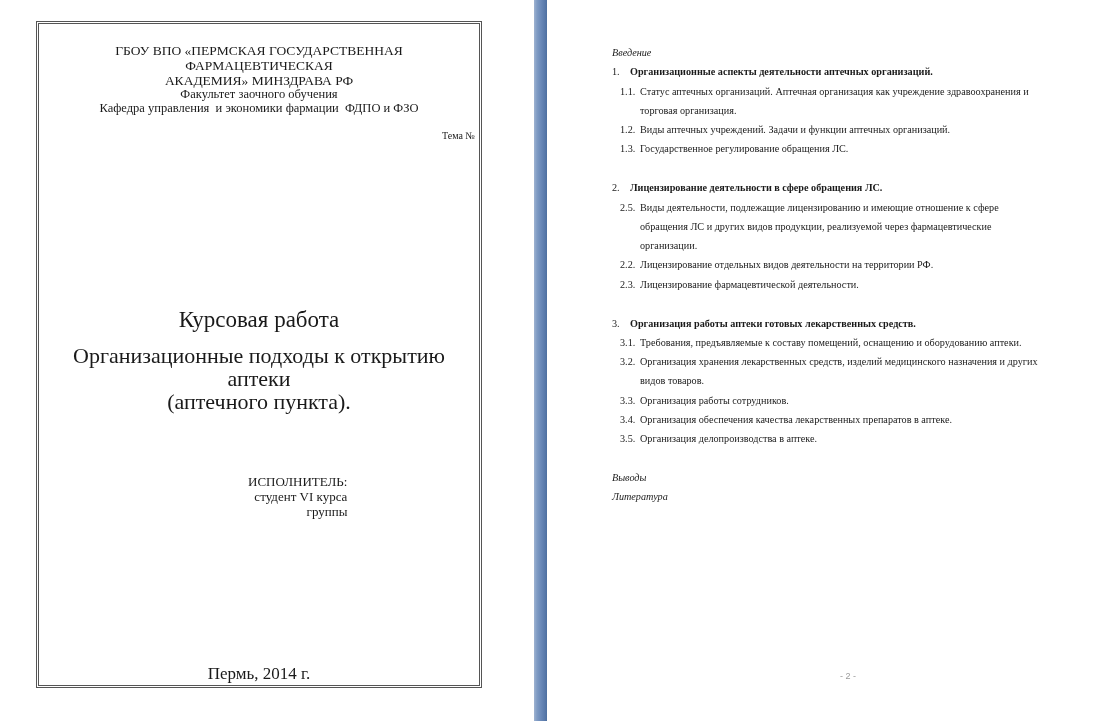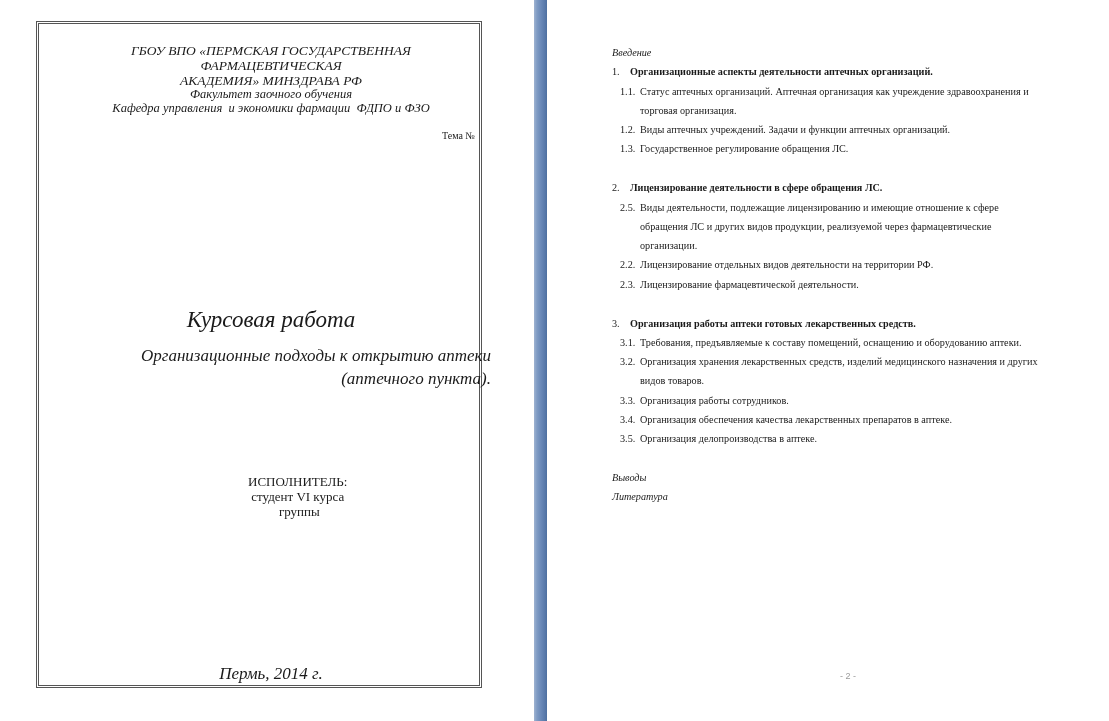--- a/index.html
+++ b/index.html
@@ -42,27 +42,26 @@
       position: absolute;
       left: 36px;
       top: 21px;
       width: 440px;
       height: 661px;
       border: 3px double #555555;
       box-shadow: inset 0 0 0 1px #ffffff;
     }
     .tp-text {
       position: absolute;
-      left: 12px;
+      left: 0;
       width: 100%;
       text-align: center;
       font-size: 13px;
       line-height: 15px;
       color: #1a1a1a;
-      font-style: italic;
     }
     .tp-institution {
       top: 19px;
       font-size: 13.5px;
       line-height: 15px;
       padding: 0 10px;
       box-sizing: border-box;
     }
     .tp-faculty {
       top: 63px;
@@ -75,31 +74,30 @@
       top: 106px;
       font-size: 10px;
     }
     .tp-worktype {
       top: 283px;
       font-size: 23px;
       line-height: 26px;
     }
     .tp-subject {
       top: 320px;
-      font-size: 17px;
+      font-size: 22px;
       line-height: 23px;
-      text-align: right;
     }
     .tp-performer {
       position: absolute;
       left: 209px;
       top: 450px;
       font-size: 13px;
       line-height: 15px;
-      text-align: center;
+      text-align: right;
     }
     .tp-performer div { white-space: pre; }
     .tp-city-year {
       top: 642px;
       font-size: 17px;
     }
     
     .toc {
       position: absolute;
       left: 65px;

